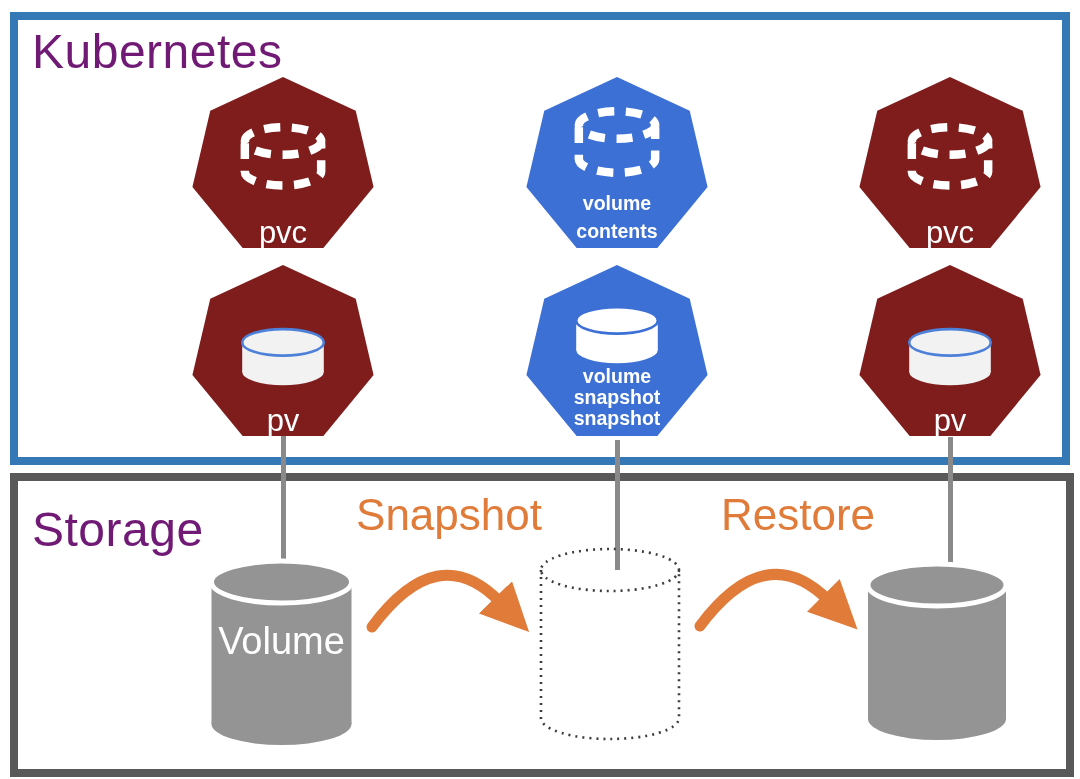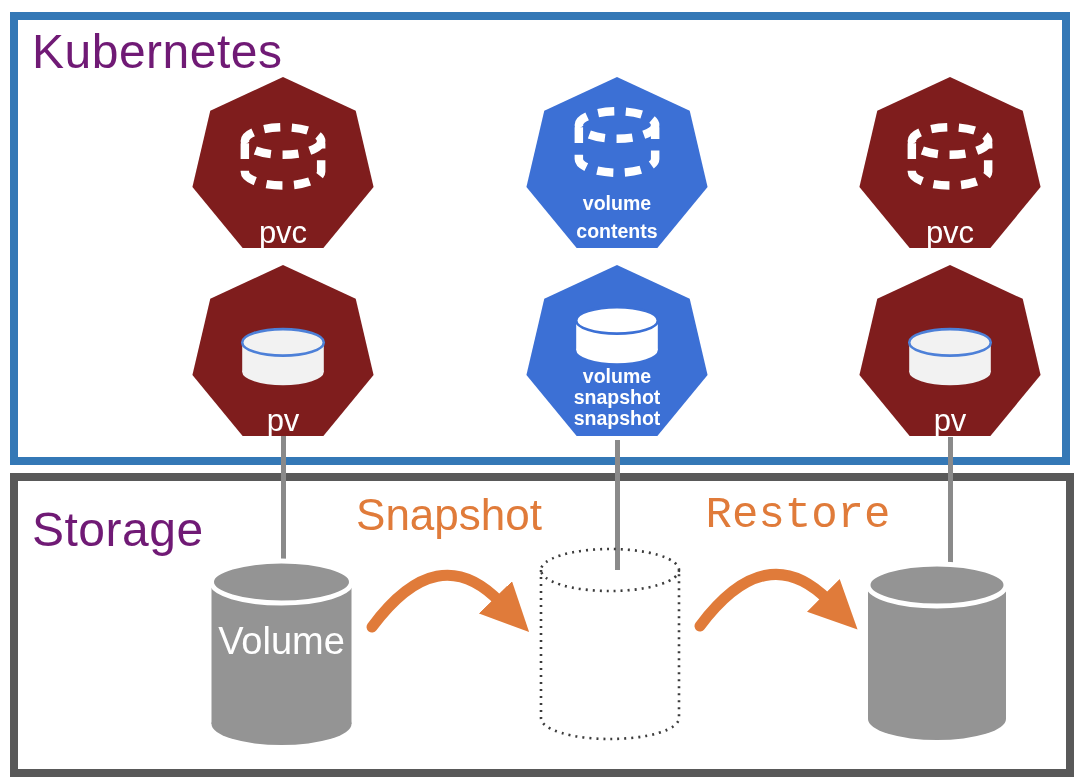--- a/index.html
+++ b/index.html
@@ -167,15 +167,15 @@
     <defs>
       <marker id="ah" markerWidth="4.6" markerHeight="4.2" refX="0.6" refY="2.1" orient="auto">
         <path d="M0 0 L4.4 2.1 L0 4.2 Z" fill="#e07b3a"></path>
       </marker>
     </defs>
     <path d="M 372 627 Q 438 538 500 602" fill="none" stroke="#e07b3a" stroke-width="11" stroke-linecap="round" marker-end="url(#ah)"></path>
     <path d="M 700 626 Q 766 538 828 600" fill="none" stroke="#e07b3a" stroke-width="11" stroke-linecap="round" marker-end="url(#ah)"></path>
   </svg>
 
   <div class="action-label" style="left:449px; top:490px;">Snapshot</div>
-  <div class="action-label" style="left:798px; top:490px;font-family:Liberation Mono, monospace;">Restore</div>
+  <div class="action-label" style="left:798px; top:490px;">Restore</div>
 
 </div>
 
 </body></html>

